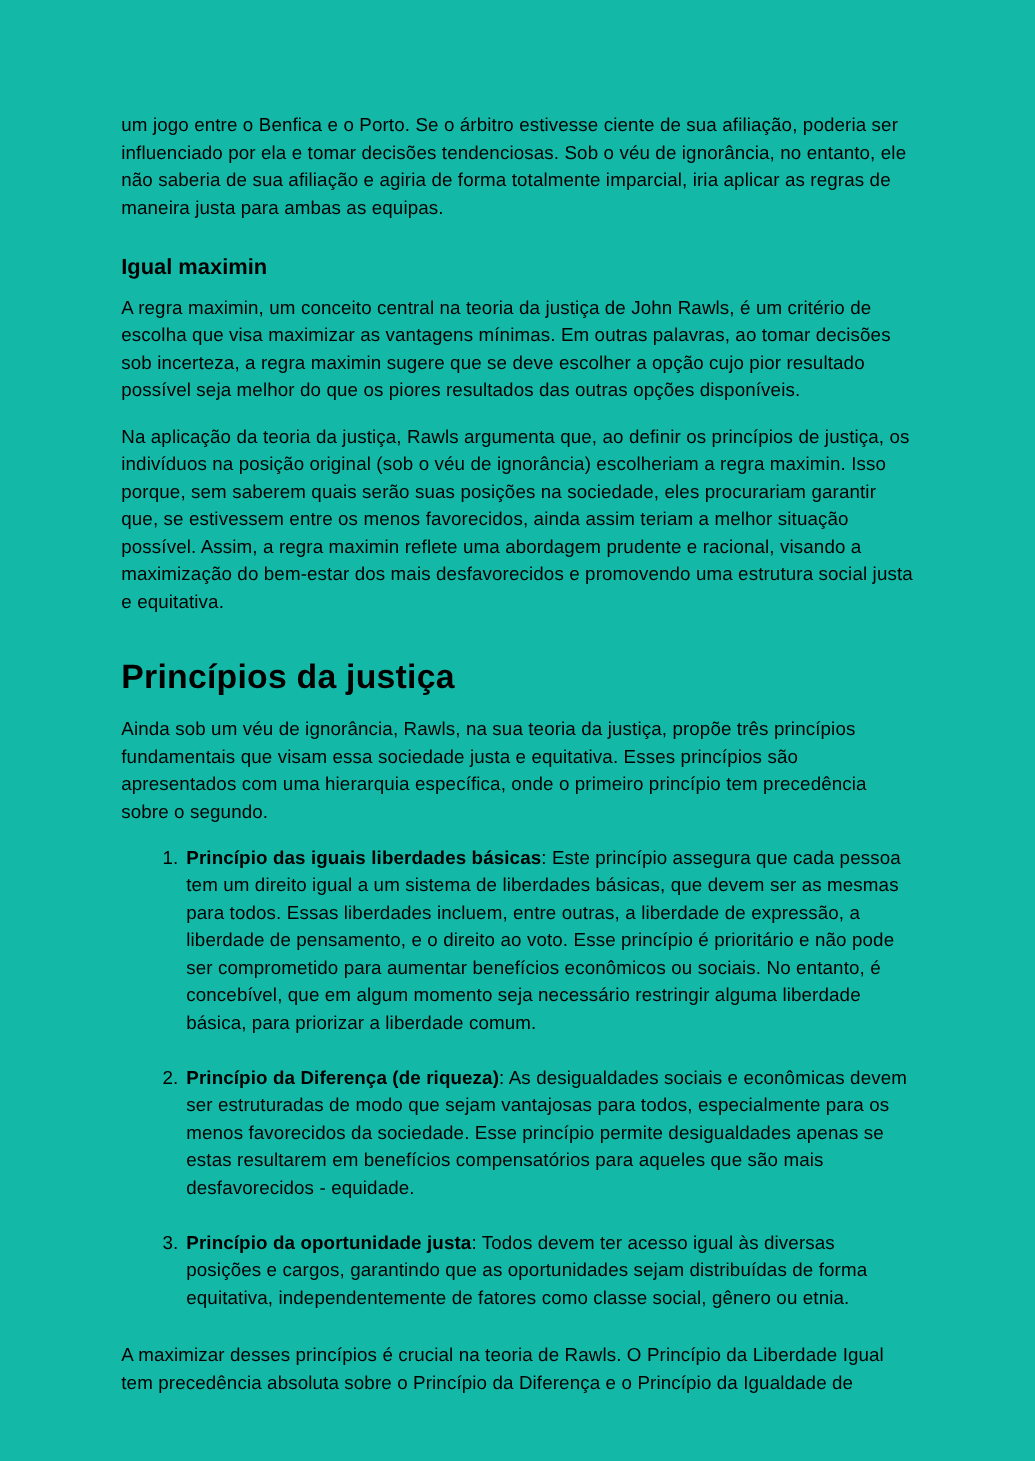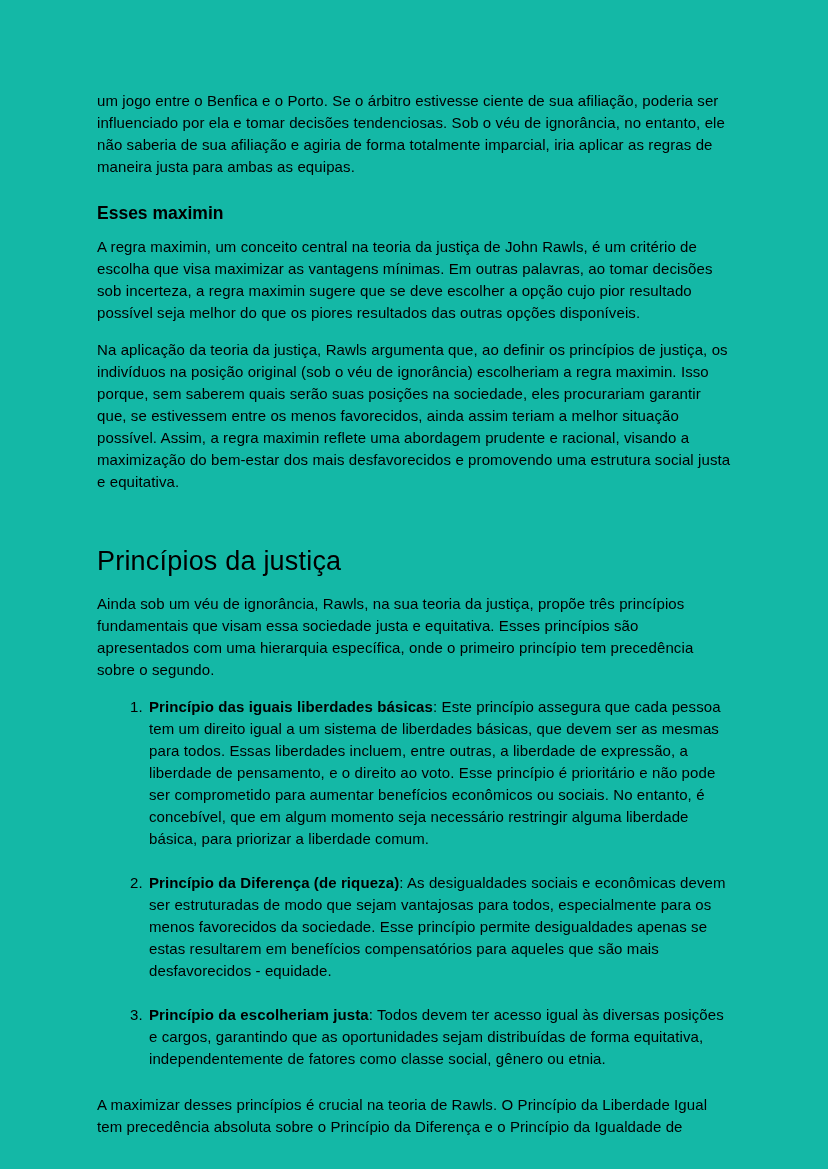--- a/index.html
+++ b/index.html
@@ -29,22 +29,22 @@
   }
   h2.section-heading {
     font-size: 17.5px;
     line-height: 22px;
     font-weight: 700;
     margin: 24px 0 12px 0;
   }
   h1.major-heading {
     font-size: 27px;
     line-height: 32px;
-    font-weight: 400;
-    margin: 52px 0 16px 0;
+    font-weight: 700;
+    margin: 32px 0 16px 0;
     letter-spacing: 0.2px;
   }
   ol.principles-list {
     margin: 0 0 24px 0;
     padding: 0 0 0 50px;
     list-style: decimal outside;
   }
   ol.principles-list li {
     font-size: 15px;
     line-height: 22px;
@@ -59,37 +59,37 @@
     font-weight: 700;
   }
 </style>
 </head>
 <body>
 
 <div class="page">
 
   <p class="body-text">um jogo entre o Benfica e o Porto. Se o árbitro estivesse ciente de sua afiliação, poderia ser influenciado por ela e tomar decisões tendenciosas. Sob o véu de ignorância, no entanto, ele não saberia de sua afiliação e agiria de forma totalmente imparcial, iria aplicar as regras de maneira justa para ambas as equipas.</p>
 
-  <h2 class="section-heading">Esses maximin</h2>
+  <h2 class="section-heading">Igual maximin</h2>
 
   <p class="body-text">A regra maximin, um conceito central na teoria da justiça de John Rawls, é um critério de escolha que visa maximizar as vantagens mínimas. Em outras palavras, ao tomar decisões sob incerteza, a regra maximin sugere que se deve escolher a opção cujo pior resultado possível seja melhor do que os piores resultados das outras opções disponíveis.</p>
 
   <p class="body-text">Na aplicação da teoria da justiça, Rawls argumenta que, ao definir os princípios de justiça, os indivíduos na posição original (sob o véu de ignorância) escolheriam a regra maximin. Isso porque, sem saberem quais serão suas posições na sociedade, eles procurariam garantir que, se estivessem entre os menos favorecidos, ainda assim teriam a melhor situação possível. Assim, a regra maximin reflete uma abordagem prudente e racional, visando a maximização do bem-estar dos mais desfavorecidos e promovendo uma estrutura social justa e equitativa.</p>
 
   <h1 class="major-heading">Princípios da justiça</h1>
 
   <p class="body-text">Ainda sob um véu de ignorância, Rawls, na sua teoria da justiça, propõe três princípios fundamentais que visam essa sociedade justa e equitativa. Esses princípios são apresentados com uma hierarquia específica, onde o primeiro princípio tem precedência sobre o segundo.</p>
 
   <ol class="principles-list">
     <li>
       <span class="bold-lead">Princípio das iguais liberdades básicas</span><span>: Este princípio assegura que cada pessoa tem um direito igual a um sistema de liberdades básicas, que devem ser as mesmas para todos. Essas liberdades incluem, entre outras, a liberdade de expressão, a liberdade de pensamento, e o direito ao voto. Esse princípio é prioritário e não pode ser comprometido para aumentar benefícios econômicos ou sociais. No entanto, é concebível, que em algum momento seja necessário restringir alguma liberdade básica, para priorizar a liberdade comum.</span>
     </li>
     <li>
       <span class="bold-lead">Princípio da Diferença (de riqueza)</span><span>: As desigualdades sociais e econômicas devem ser estruturadas de modo que sejam vantajosas para todos, especialmente para os menos favorecidos da sociedade. Esse princípio permite desigualdades apenas se estas resultarem em benefícios compensatórios para aqueles que são mais desfavorecidos - equidade.</span>
     </li>
     <li>
-      <span class="bold-lead">Princípio da escolheriam justa</span><span>: Todos devem ter acesso igual às diversas posições e cargos, garantindo que as oportunidades sejam distribuídas de forma equitativa, independentemente de fatores como classe social, gênero ou etnia.</span>
+      <span class="bold-lead">Princípio da oportunidade justa</span><span>: Todos devem ter acesso igual às diversas posições e cargos, garantindo que as oportunidades sejam distribuídas de forma equitativa, independentemente de fatores como classe social, gênero ou etnia.</span>
     </li>
   </ol>
 
   <p class="body-text">A maximizar desses princípios é crucial na teoria de Rawls. O Princípio da Liberdade Igual tem precedência absoluta sobre o Princípio da Diferença e o Princípio da Igualdade de</p>
 
 </div>
 
 </body></html>

